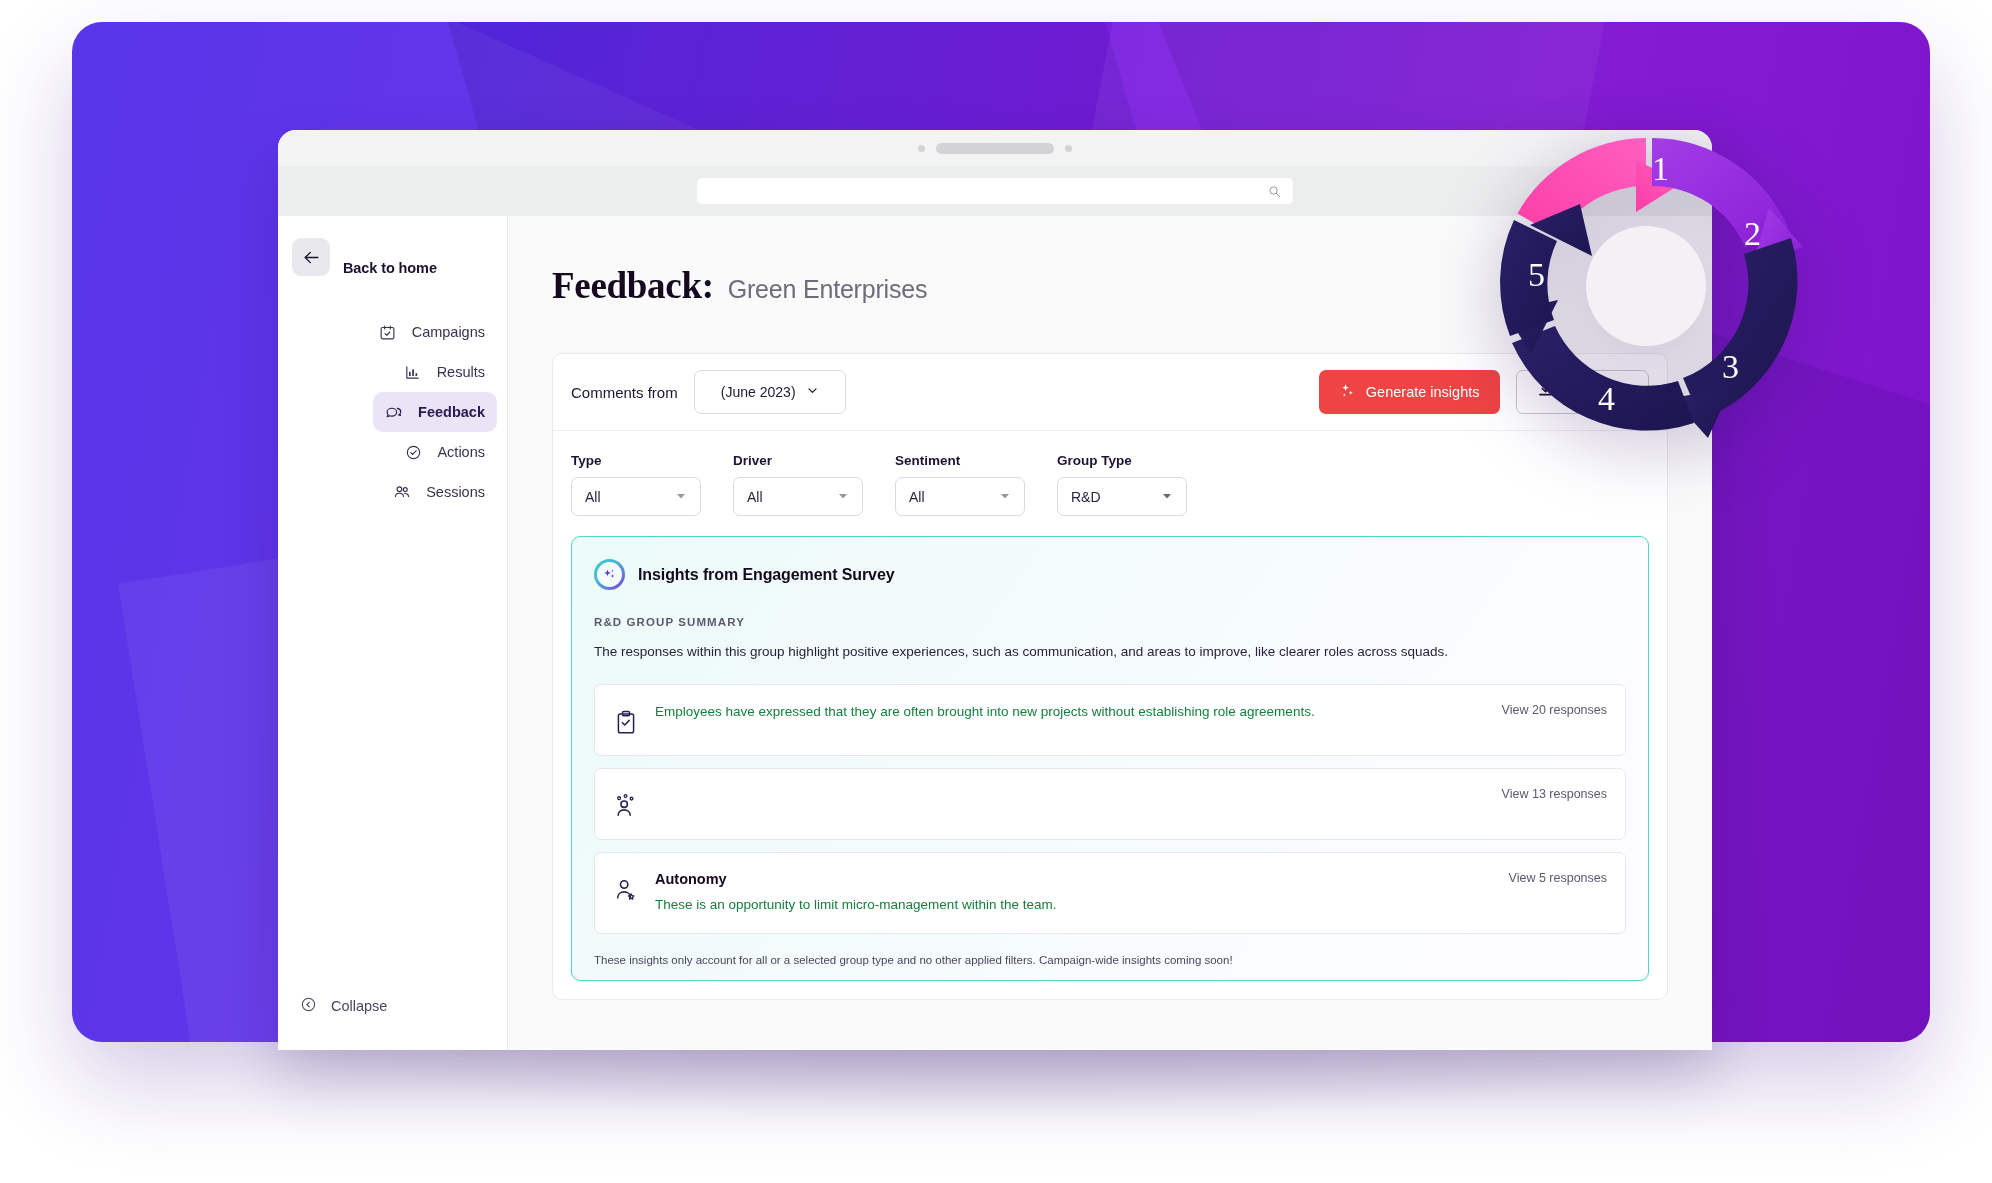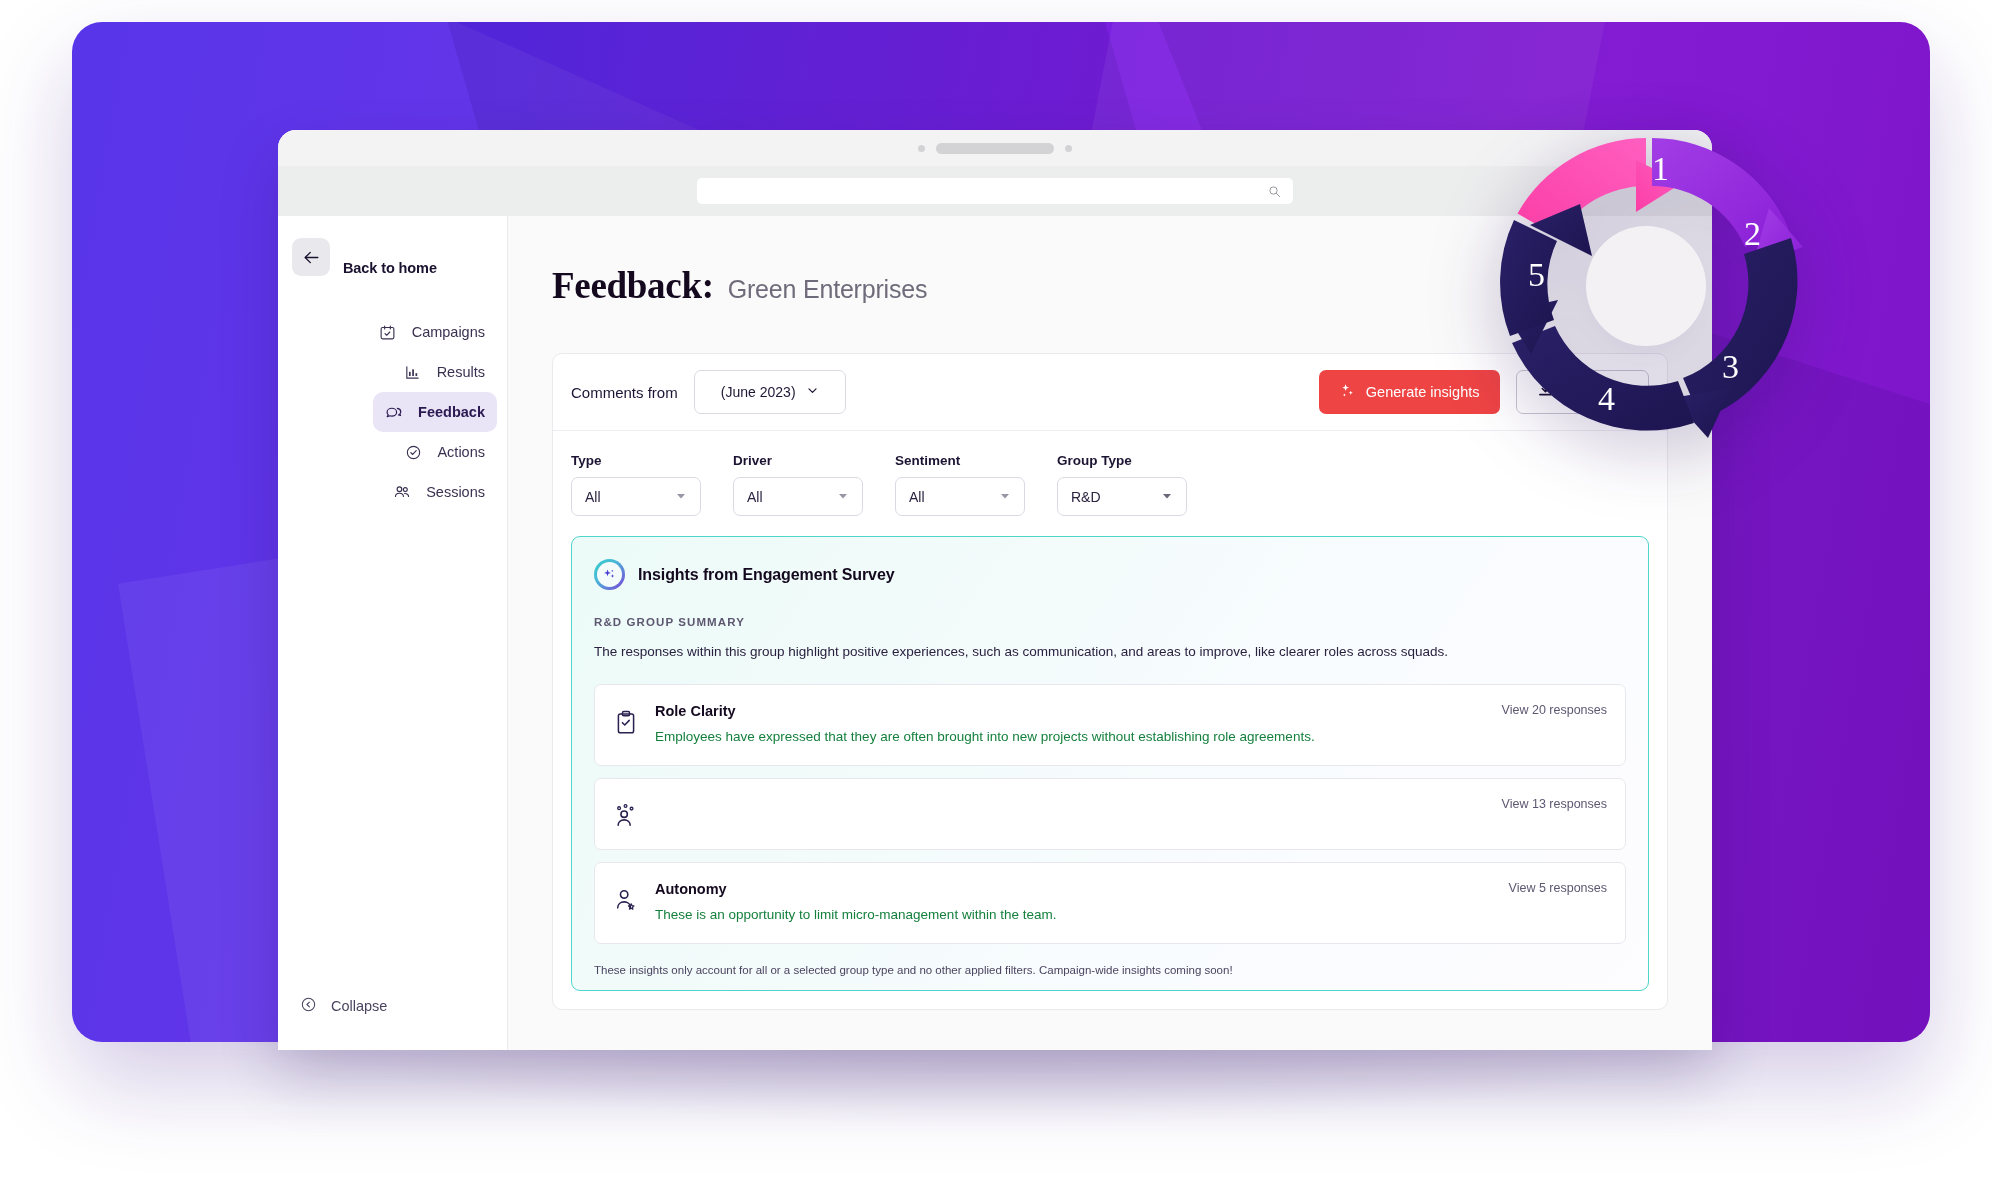--- a/index.html
+++ b/index.html
@@ -680,21 +680,20 @@
 
             <div class="insight-row">
               <div class="insight-icon">
                 <svg width="22" height="25" viewBox="0 0 24 28" fill="none">
                   <rect x="3.5" y="4.5" width="17" height="21" rx="2" stroke="#2b2150" stroke-width="1.7"></rect>
                   <rect x="8" y="1.8" width="8" height="4.6" rx="1.5" stroke="#2b2150" stroke-width="1.7"></rect>
                   <path d="M8 14.2l2.6 2.6 5-5.2" stroke="#2b2150" stroke-width="1.7" stroke-linecap="round" stroke-linejoin="round"></path>
                 </svg>
               </div>
               <div class="insight-body">
-                <div class="insight-name">Role Clarity</div>
                 <div class="insight-desc">Employees have expressed that they are often brought into new projects without establishing role agreements.</div>
               </div>
               <a class="insight-link">View 20 responses</a>
             </div>
 
             <div class="insight-row">
               <div class="insight-icon">
                 <svg width="24" height="26" viewBox="0 0 26 28" fill="none">
                   <circle cx="11" cy="12" r="3.5" stroke="#2b2150" stroke-width="1.7"></circle>
                   <path d="M4.5 24c0-3.6 2.9-5.8 6.5-5.8s6.5 2.2 6.5 5.8" stroke="#2b2150" stroke-width="1.7" stroke-linecap="round"></path>

